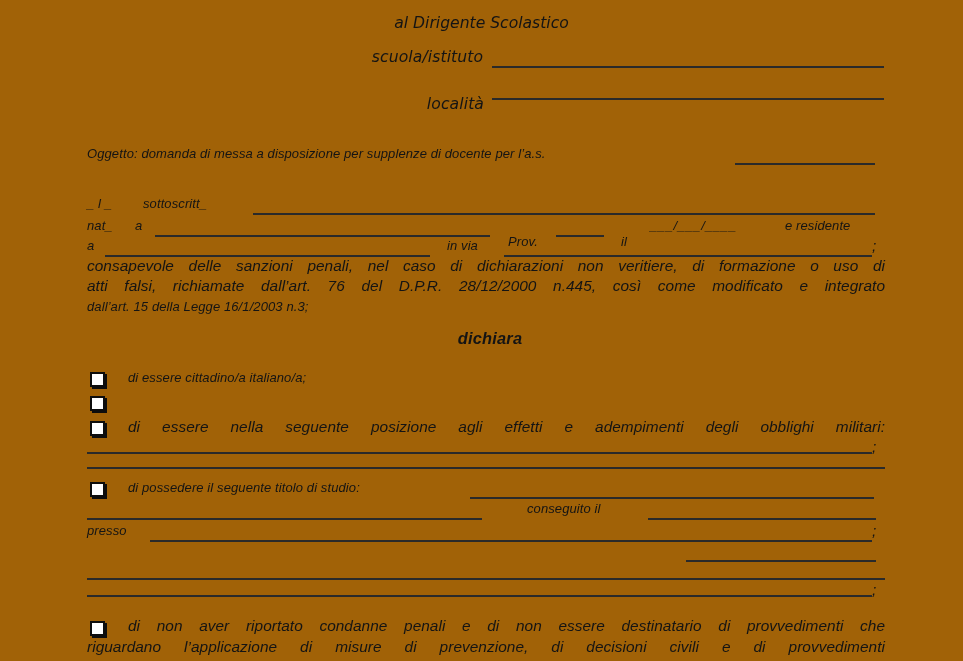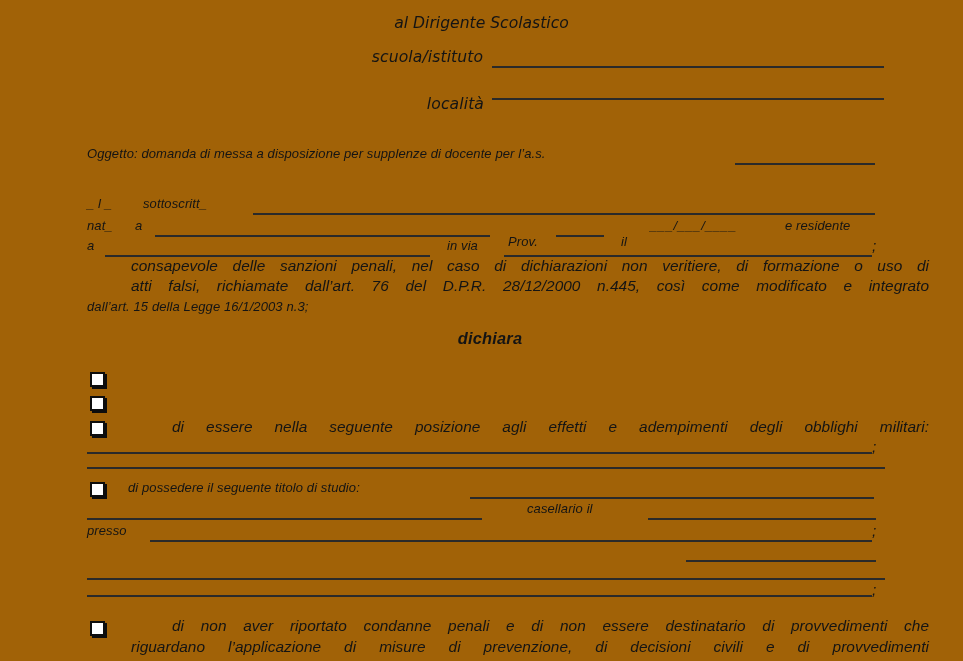--- a/index.html
+++ b/index.html
@@ -35,21 +35,20 @@
   }
 
   
   .justify-line {
     position: absolute;
     font-size: 15.4px;
     line-height: 20.5px;
     text-align: justify;
     text-align-last: justify;
     letter-spacing: 0.05px;
-    margin-left: 44px;
   }
 
   .centered {
     position: absolute;
     text-align: center;
     white-space: nowrap;
   }
 
   .hdr-addressee {
     font-family: "DejaVu Sans", sans-serif;
@@ -132,36 +131,37 @@
   <div class="rule" style="left:504px; top:255px; width:368px;"></div>
   <div class="semi" style="left:872px; top:236px;">;</div>
 
   <div class="justify-line" style="left:87px; top:256px; width:798px;">consapevole delle sanzioni penali, nel caso di dichiarazioni non veritiere, di formazione o uso di</div>
   <div class="justify-line" style="left:87px; top:276px; width:798px;">atti falsi, richiamate dall’art. 76 del D.P.R. 28/12/2000 n.445, così come modificato e integrato</div>
   <div class="row" style="left:87px; top:297px;">dall’art. 15 della Legge 16/1/2003 n.3;</div>
 
   <div class="centered heading-dichiara" style="left:0; top:329px; width:980px;">dichiara</div>
 
   <div class="cbox" style="left:90px; top:372px;"></div>
+  <div class="row" style="left:128px; top:368px;">di essere cittadino/a italiano/a;</div>
 
   <div class="cbox" style="left:90px; top:396px;"></div>
 
   <div class="cbox" style="left:90px; top:421px;"></div>
   <div class="justify-line" style="left:128px; top:417px; width:757px;">di essere nella seguente posizione agli effetti e adempimenti degli obblighi militari:</div>
   <div class="rule" style="left:87px; top:452px; width:785px;"></div>
   <div class="semi" style="left:872px; top:437px;">;</div>
 
   <div class="rule" style="left:87px; top:467px; width:798px;"></div>
 
   <div class="cbox" style="left:90px; top:482px;"></div>
   <div class="row" style="left:128px; top:478px;">di possedere il seguente titolo di studio:</div>
   <div class="rule" style="left:470px; top:497px; width:404px;"></div>
 
   <div class="rule" style="left:87px; top:518px; width:395px;"></div>
-  <div class="row" style="left:527px; top:499px;">casellario il</div>
+  <div class="row" style="left:527px; top:499px;">conseguito il</div>
   <div class="rule" style="left:648px; top:518px; width:228px;"></div>
 
   <div class="row" style="left:87px; top:521px;">presso</div>
   <div class="rule" style="left:150px; top:540px; width:722px;"></div>
   <div class="semi" style="left:872px; top:521px;">;</div>
 
   <div class="rule" style="left:686px; top:560px; width:190px;"></div>
   <div class="rule" style="left:87px; top:578px; width:798px;"></div>
   <div class="rule" style="left:87px; top:595px; width:785px;"></div>
   <div class="semi" style="left:872px; top:580px;">;</div>

